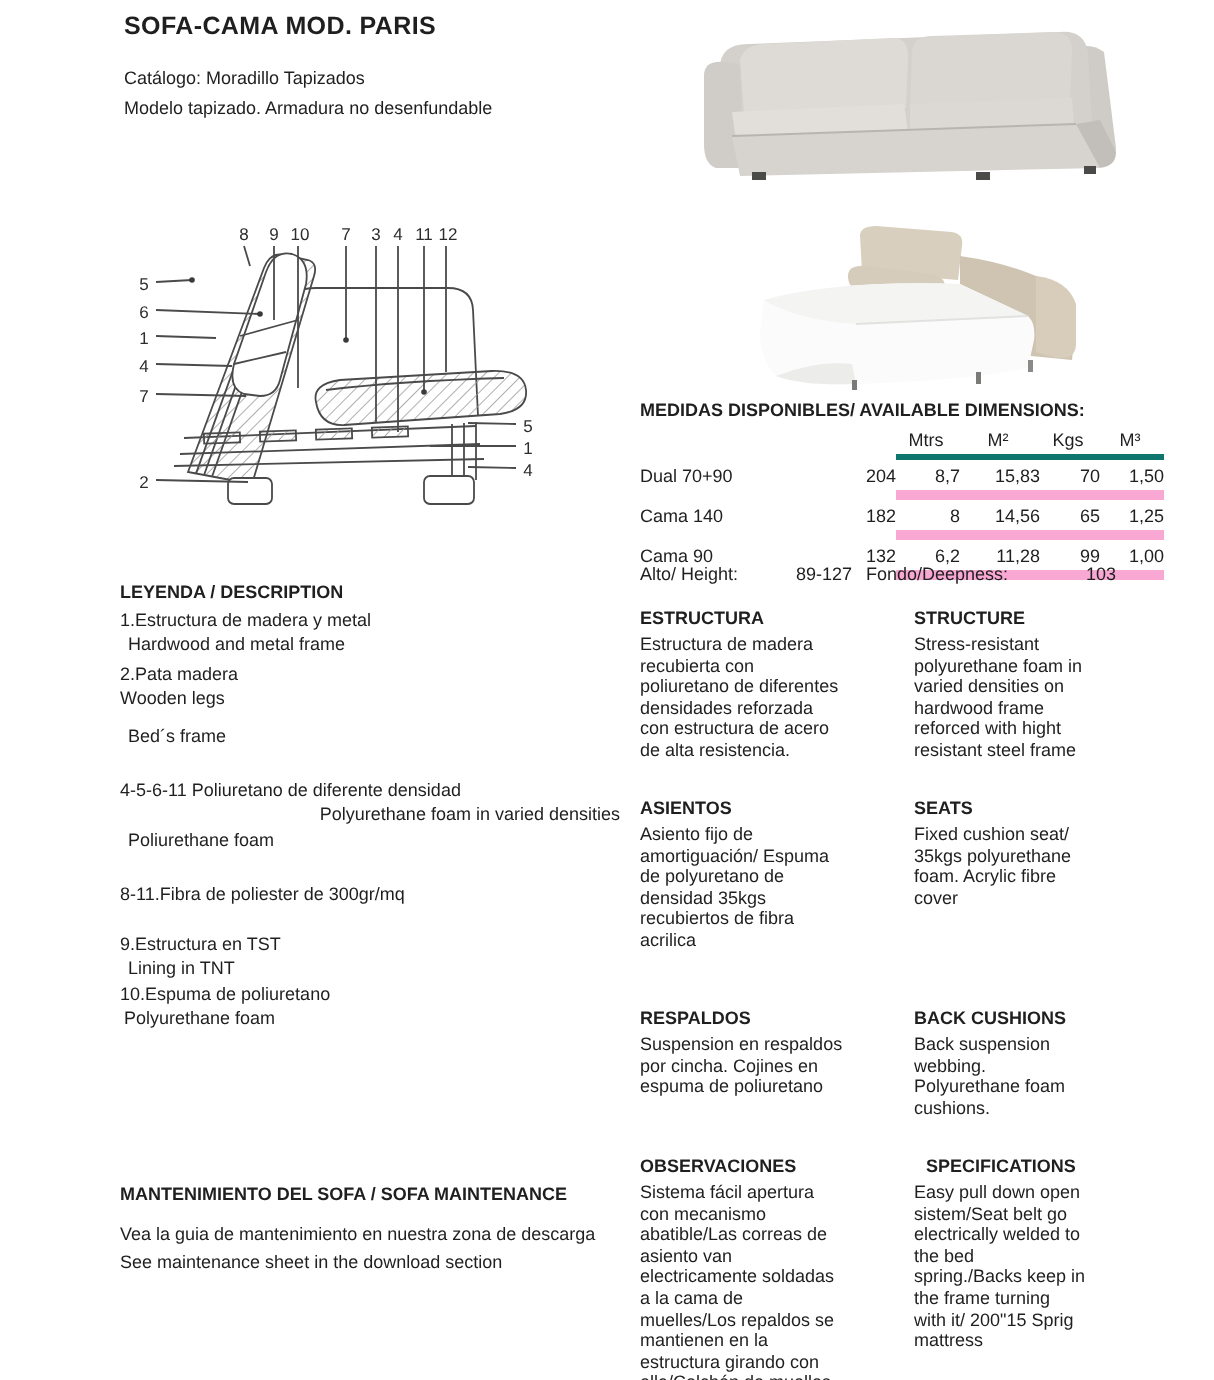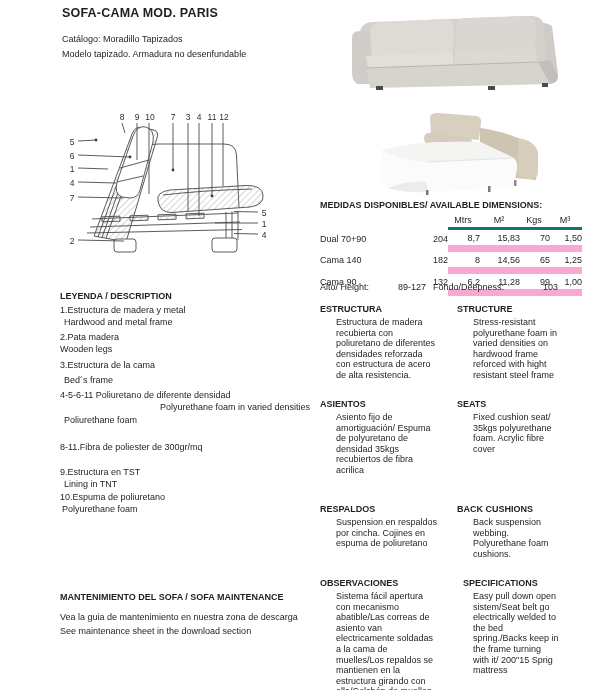--- a/index.html
+++ b/index.html
@@ -16,39 +16,39 @@
 
   
   .dims-head{left:320px;top:200px;font-size:9px;font-weight:bold;}
   .dims-table{position:absolute;left:320px;top:212px;border-collapse:collapse;font-size:9px;}
   .dims-table td,.dims-table th{padding:0;height:15px;font-weight:normal;vertical-align:middle;}
   .c-label{width:100px;text-align:left;}
   .c-w{width:28px;text-align:right;padding-right:2px;}
   .c-n{text-align:right;padding-right:6px;}
   .c-n1{width:30px;} .c-n2{width:38px;} .c-n3{width:28px;} .c-n4{width:30px;}
   .dims-table thead .c-n{border-bottom:3px solid #0f766e;text-align:center;padding-right:2px;}
-  .dims-table tbody .c-n{border-bottom:7px solid #f9a8d4;}
+  .dims-table tbody .c-n{border-bottom:5px solid #f9a8d4;}
   .alto-row{left:320px;top:282px;width:250px;height:12px;font-size:9px;}
   .alto-row span{position:absolute;top:0;}
   .ar-l1{left:0;} .ar-v1{left:58px;width:48px;text-align:right;}
   .ar-l2{left:113px;} .ar-v2{left:206px;width:32px;text-align:right;}
 
   
   .leg-head{left:60px;top:291px;font-size:9px;font-weight:bold;}
   .leg-item{position:absolute;left:60px;width:250px;font-size:9px;line-height:12px;}
   .leg-item .en{padding-left:4px;}
   .leg-item .en-wide{padding-left:30px;text-align:right;}
   .leg-item .en-none{padding-left:0;}
 
   
   .spec{position:absolute;left:320px;width:255px;font-size:9px;}
   .spec .col-es{position:absolute;left:0;top:0;width:132px;}
   .spec .col-en{position:absolute;left:137px;top:0;width:115px;}
   .spec h4{margin:0 0 3px 0;font-size:9px;font-weight:bold;}
-  .spec .body{white-space:pre-line;line-height:10.6px;margin-left:16px;}
+  .spec .body{white-space:pre-line;line-height:10.6px;}
   .spec .h-indent{padding-left:6px;}
 
   
   .maint-head{left:60px;top:592px;font-size:9px;font-weight:bold;}
   .maint-l1{left:60px;top:612px;}
   .maint-l2{left:60px;top:626px;}
 
   svg{display:block;}
   .callout{font-size:8.5px;fill:#2d2d2d;font-family:"Liberation Sans",sans-serif;}
 </style>
@@ -244,21 +244,20 @@
 
 <div class="leg-item" style="top:304px">
   <div>1.Estructura de madera y metal</div>
   <div class="en">Hardwood and metal frame</div>
 </div>
 <div class="leg-item" style="top:331px">
   <div>2.Pata madera</div>
   <div class="en en-none">Wooden legs</div>
 </div>
 <div class="leg-item" style="top:359px">
-  <div>3.Estructura de la cama</div>
   <div class="en" style="padding-top:3px;">Bed´s frame</div>
 </div>
 <div class="leg-item" style="top:389px">
   <div>4-5-6-11 Poliuretano de diferente densidad</div>
   <div class="en en-wide">Polyurethane foam in varied densities</div>
 </div>
 <div class="leg-item" style="top:414px">
   <div class="en">Poliurethane foam</div>
 </div>
 <div class="leg-item" style="top:441px">

